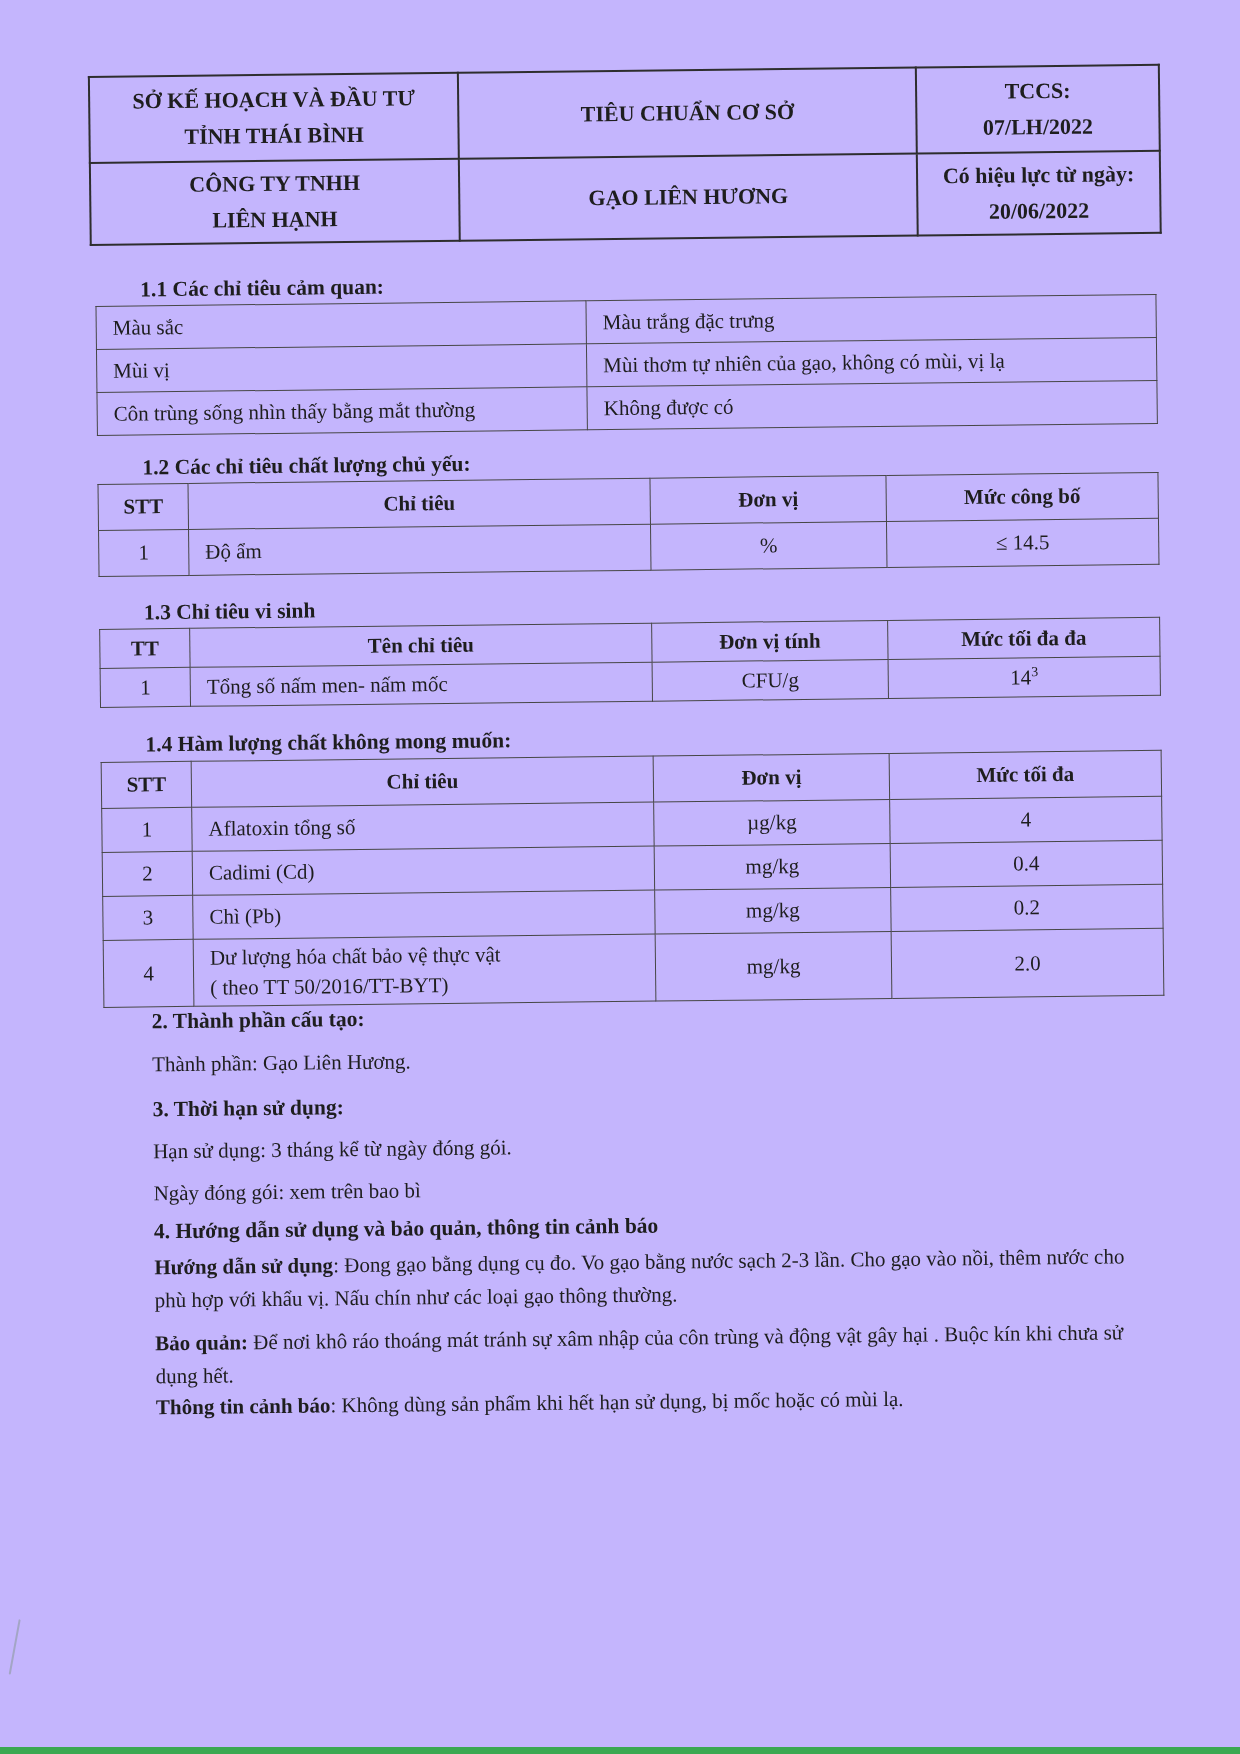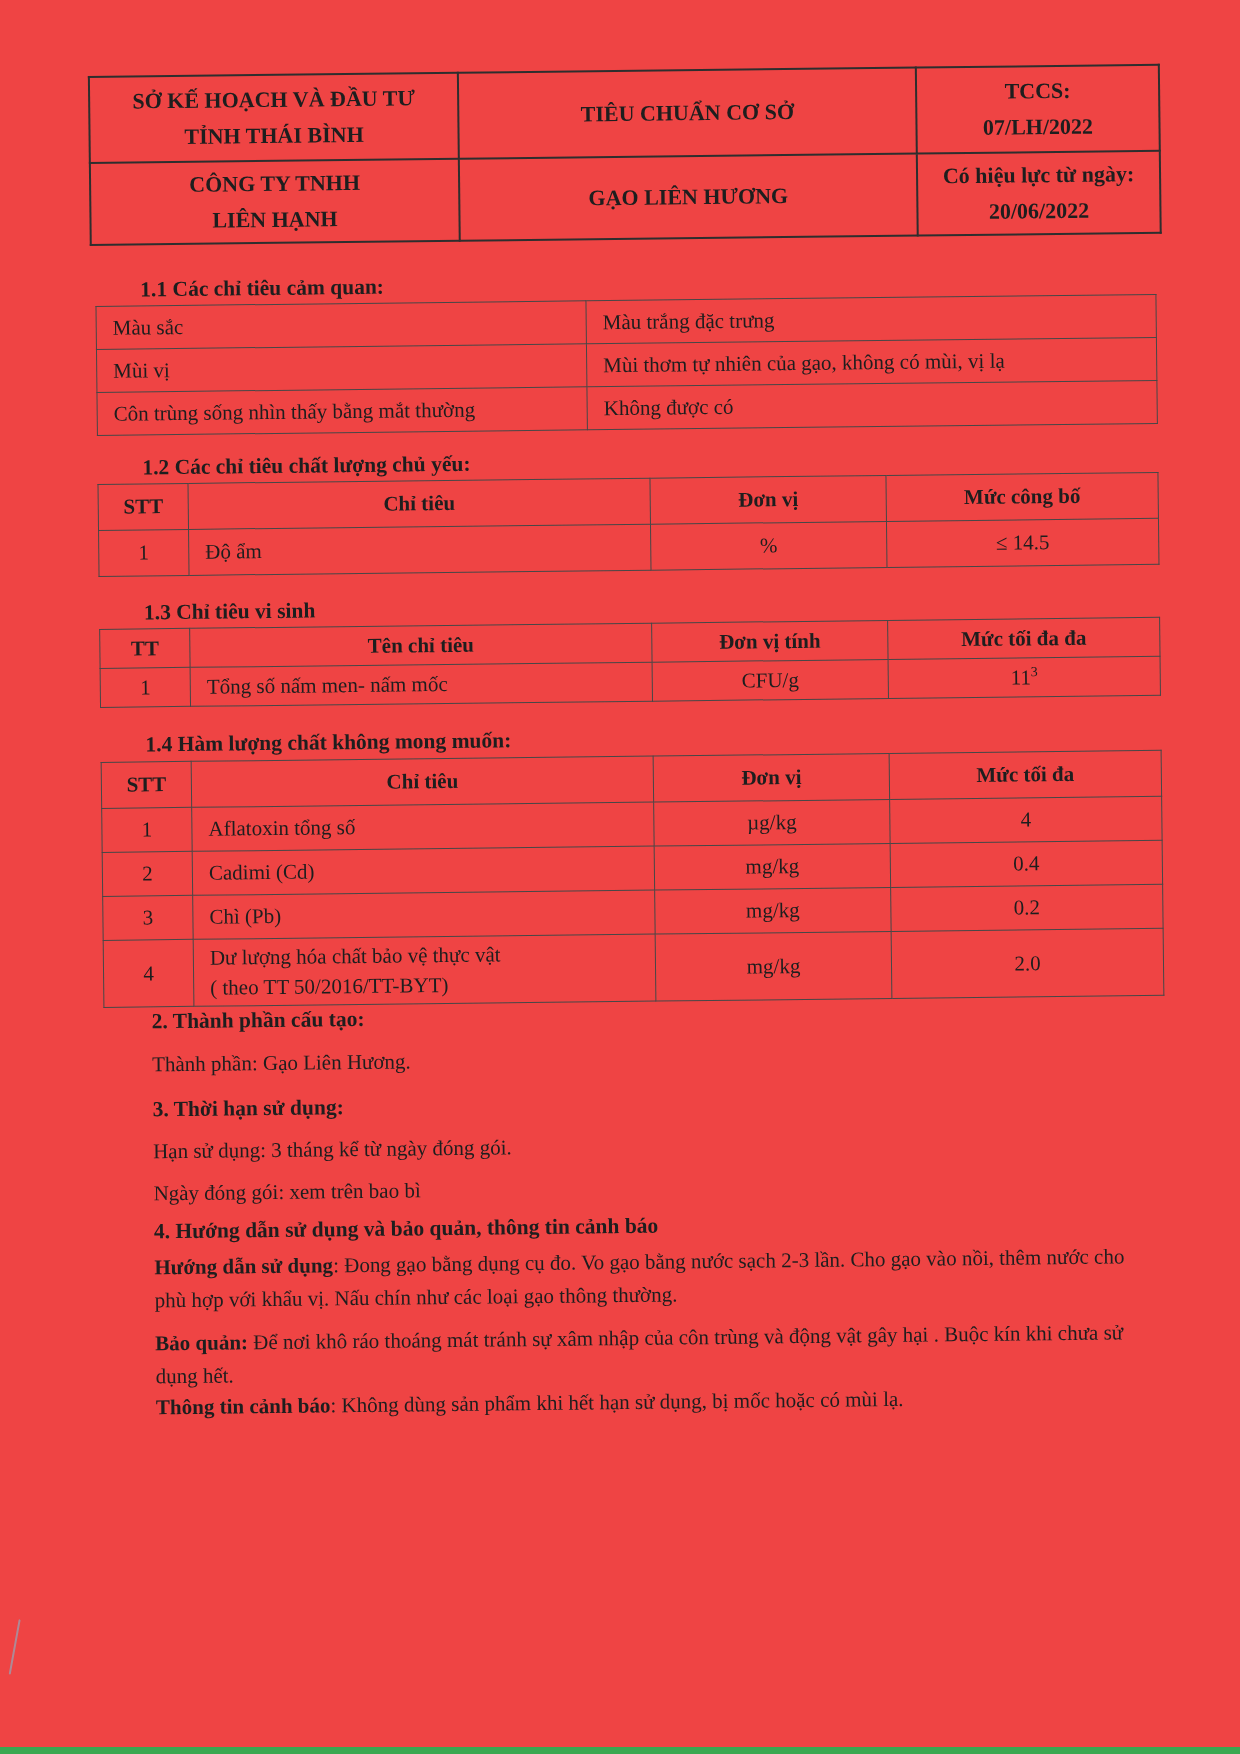--- a/index.html
+++ b/index.html
@@ -6,21 +6,21 @@
   html, body { width: 1240px; height: 1754px; }
   body {
     font-family: "Liberation Serif", "DejaVu Serif", serif;
     background: #ffffff;
     color: #1e1e1e;
     overflow: hidden;
     position: relative;
   }
   .page {
     position: absolute; inset: 0;
-    background: #ef4444;
+    background: #c4b5fd;
   }
   .sheet {
     position: absolute; inset: 0;
     transform: rotate(-0.65deg);
     transform-origin: 50% 40%;
   }
   
   table { border-collapse: collapse; table-layout: fixed; }
   .hdr-table {
     position: absolute; left: 95px; top: 70px; width: 1070px;
@@ -169,21 +169,21 @@
           <tr>
         <th>TT</th>
         <th>Tên chỉ tiêu</th>
         <th>Đơn vị tính</th>
         <th>Mức tối đa đa</th>
       </tr>
       <tr>
         <td class="cell-center">1</td>
         <td class="cell-left">Tổng số nấm men- nấm mốc</td>
         <td class="cell-center">CFU/g</td>
-        <td class="cell-center"><span>11</span><sup>3</sup></td>
+        <td class="cell-center"><span>14</span><sup>3</sup></td>
       </tr>
     </tbody>
       </table>
 
     <div class="sec-h" style="top:727px">1.4 Hàm lượng chất không mong muốn:</div>
     <table class="body-table cont-table" style="top:756px">
       <colgroup>
           <col style="width:90px">
           <col style="width:462px">
           <col style="width:236px">

